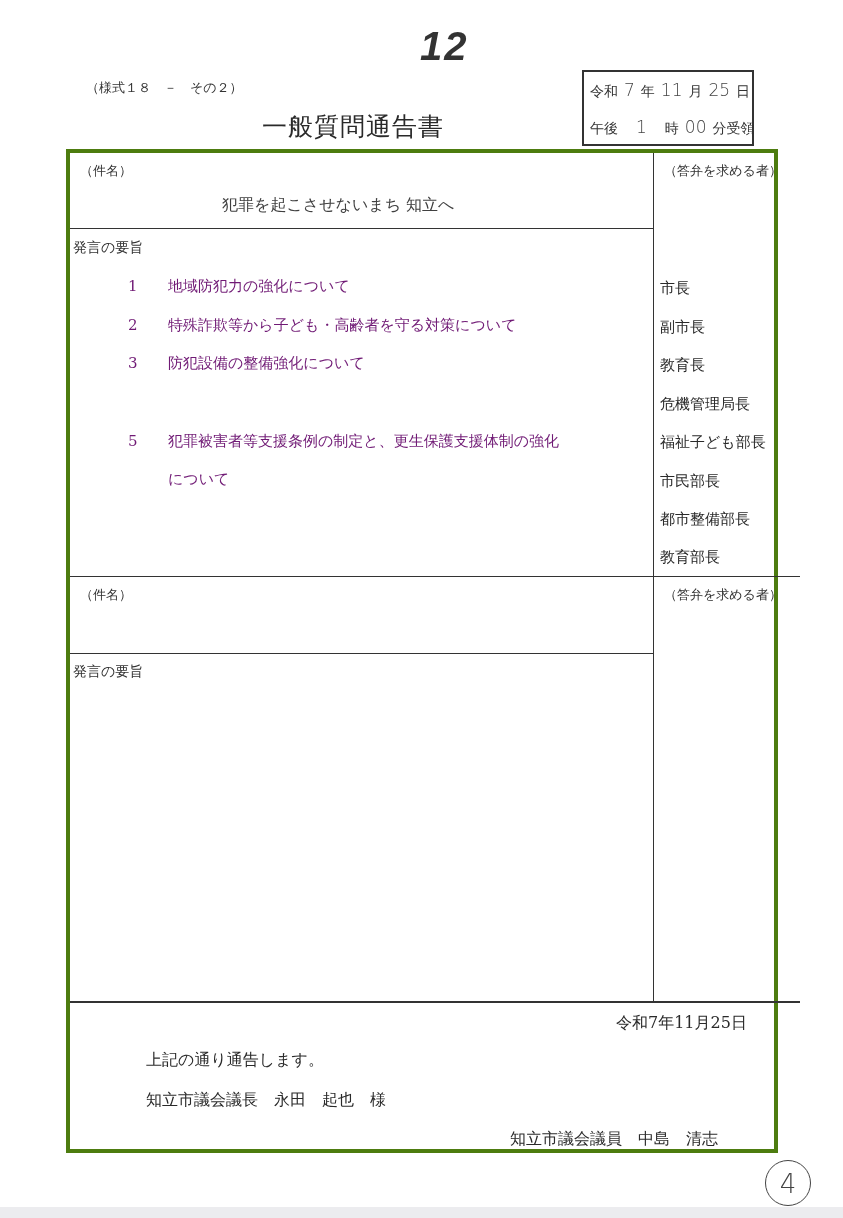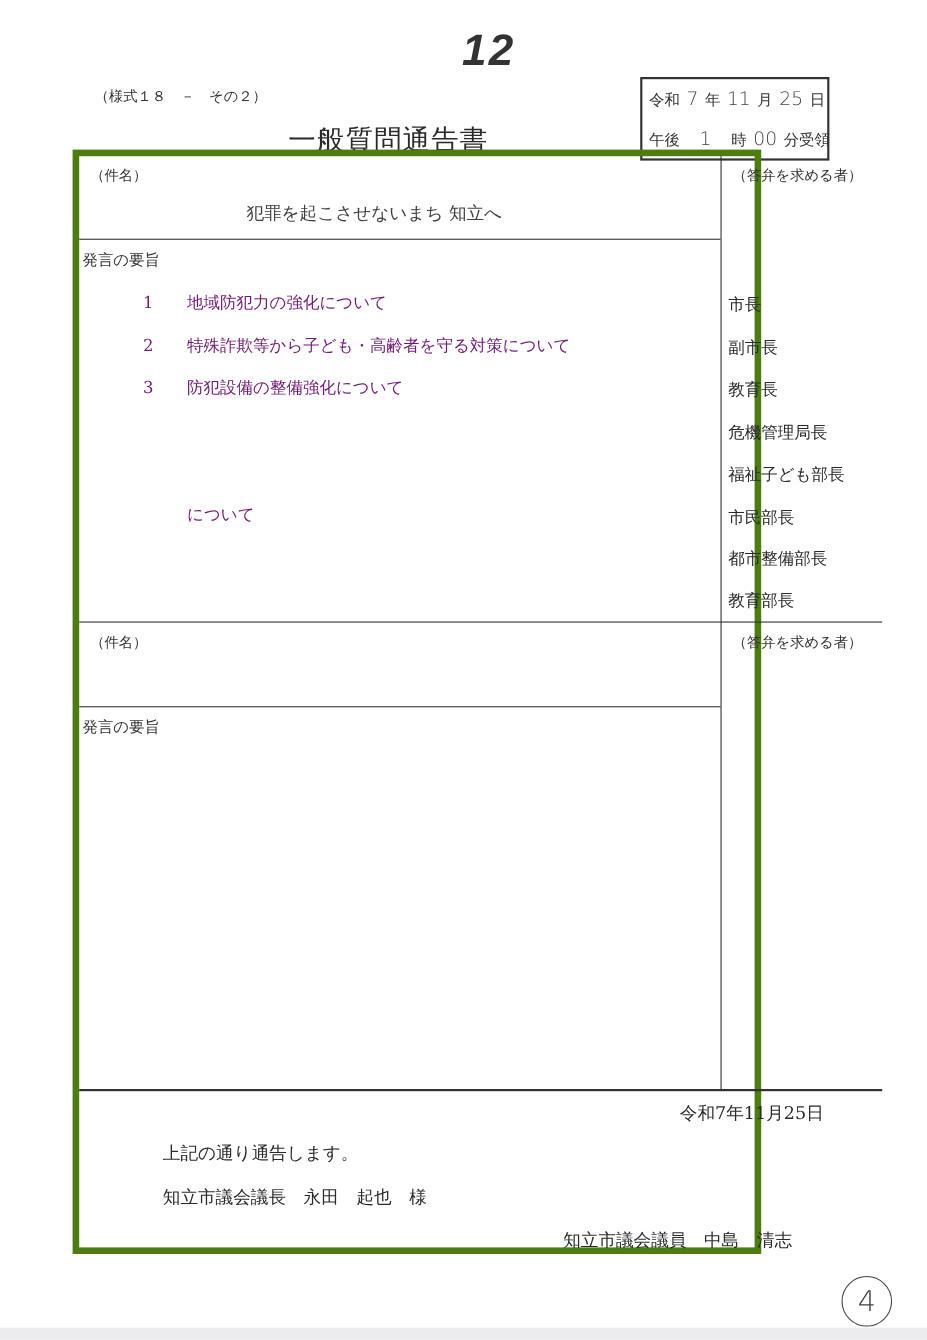--- a/index.html
+++ b/index.html
@@ -8,21 +8,21 @@
       background: #ffffff; color: #2a2a2a;
       font-family: "DejaVu Serif", "Liberation Serif", serif;
     }
     .abs { position: absolute; }
     .page-number { left: 420px; top: 24px; font-size: 40px; font-weight: bold; font-style: italic; letter-spacing: 2px; color: #333; font-family: Liberation Sans, sans-serif; }
     .form-code { left: 86px; top: 79px; font-size: 13px; color: #333; }
     .doc-title { left: 262px; top: 110px; font-size: 25px; color: #2a2a2a; letter-spacing: 1px; }
     .receipt-box { left: 582px; top: 70px; width: 172px; height: 76px; border: 2px solid #333; box-sizing: border-box; }
     .receipt-line { position: absolute; left: 6px; font-size: 14px; white-space: nowrap; color: #333; }
     .receipt-line .hw { font-family: "DejaVu Sans", sans-serif; font-size: 17px; font-weight: 300; color: #444; margin: 0 6px; }
-    .frame { left: 66px; top: 136px; width: 626px; height: 1004px; border: 6px solid #4d7c0f; box-sizing: border-box; }
+    .frame { left: 66px; top: 149px; width: 712px; height: 1004px; border: 4px solid #4d7c0f; box-sizing: border-box; }
     .hline { position: absolute; height: 0; border-top: 1.5px solid #333; }
     .vline { position: absolute; width: 0; border-left: 1.5px solid #333; }
     .label-sm { position: absolute; font-size: 13px; color: #333; white-space: nowrap; }
     .subject { position: absolute; font-size: 16px; color: #404040; white-space: nowrap; }
     .item { position: absolute; font-size: 15px; color: #701a75; white-space: nowrap; }
     .item .num { display: inline-block; width: 40px; }
     .resp { position: absolute; left: 590px; font-size: 15px; color: #2a2a2a; white-space: nowrap; }
     .sig { position: absolute; font-size: 16px; color: #2a2a2a; white-space: nowrap; }
     .circled { left: 765px; top: 1160px; width: 46px; height: 46px; border: 1.3px solid #444; border-radius: 50%; text-align: center; line-height: 46px; font-size: 26px; font-family: "DejaVu Sans", sans-serif; font-weight: 200; color: #444; box-sizing: border-box; }
     .bottom-strip { left: 0; top: 1207px; width: 843px; height: 11px; background: #ececef; }
@@ -49,20 +49,21 @@
 
   <div class="label-sm" style="left:10px; top:9px;">（件名）</div>
   <div class="subject" style="left:152px; top:42px;">犯罪を起こさせないまち 知立へ</div>
   <div class="label-sm" style="left:594px; top:9px;">（答弁を求める者）</div>
   <div class="hline" style="left:0; top:75px; width:583px;"></div>
   <div class="label-sm" style="left:3px; top:86px; font-size:14px;">発言の要旨</div>
 
   <div class="item" style="left:58px; top:124px;"><span class="num">1</span><span>地域防犯力の強化について</span></div>
   <div class="item" style="left:58px; top:163px;"><span class="num">2</span><span>特殊詐欺等から子ども・高齢者を守る対策について</span></div>
   <div class="item" style="left:58px; top:201px;"><span class="num">3</span><span>防犯設備の整備強化について</span></div>
+  <div class="item" style="left:58px; top:279px;"><span class="num">5</span><span>犯罪被害者等支援条例の制定と、更生保護支援体制の強化</span></div>
   <div class="item" style="left:98px; top:317px;">について</div>
 
   <div class="resp" style="top:126px;">市長</div>
   <div class="resp" style="top:165px;">副市長</div>
   <div class="resp" style="top:203px;">教育長</div>
   <div class="resp" style="top:242px;">危機管理局長</div>
   <div class="resp" style="top:280px;">福祉子ども部長</div>
   <div class="resp" style="top:319px;">市民部長</div>
   <div class="resp" style="top:357px;">都市整備部長</div>
   <div class="resp" style="top:395px;">教育部長</div>

